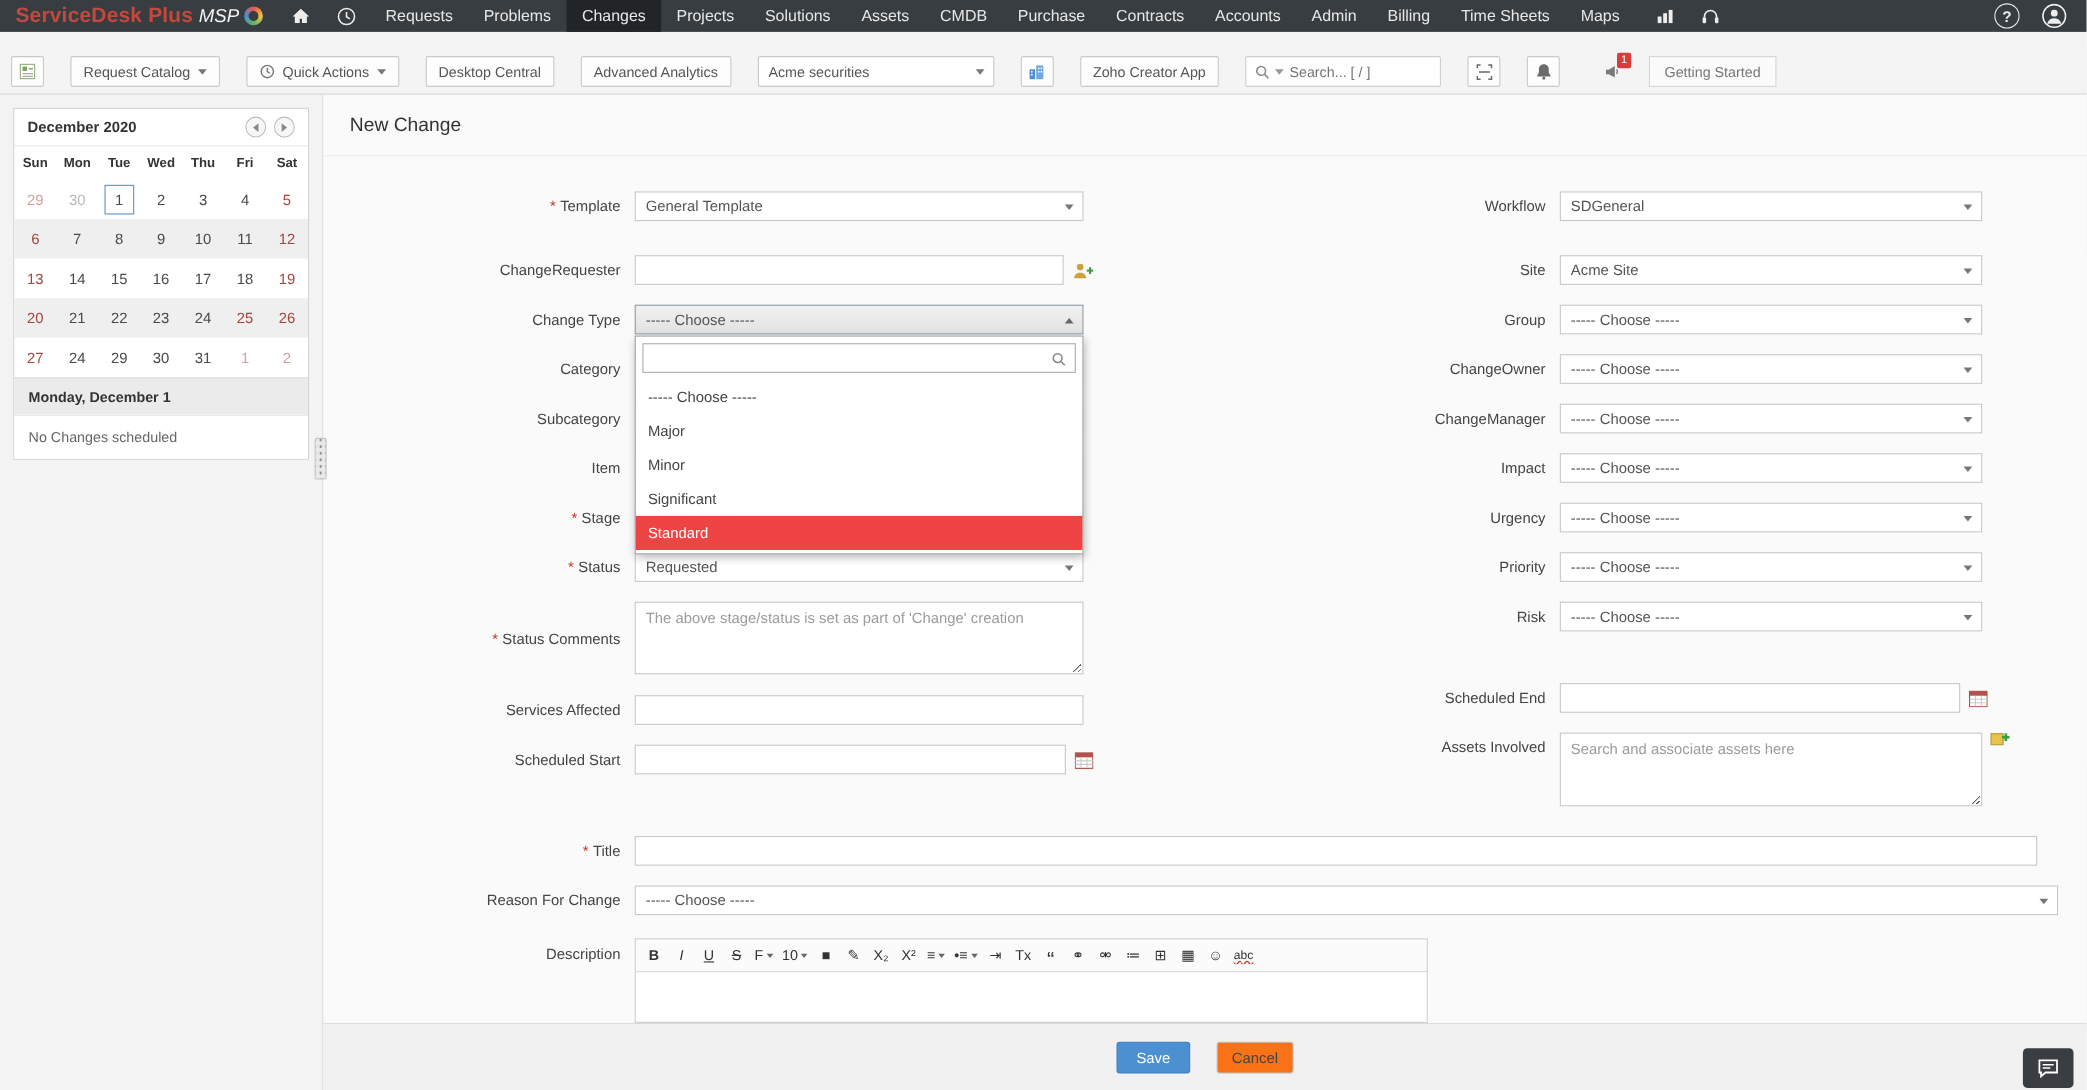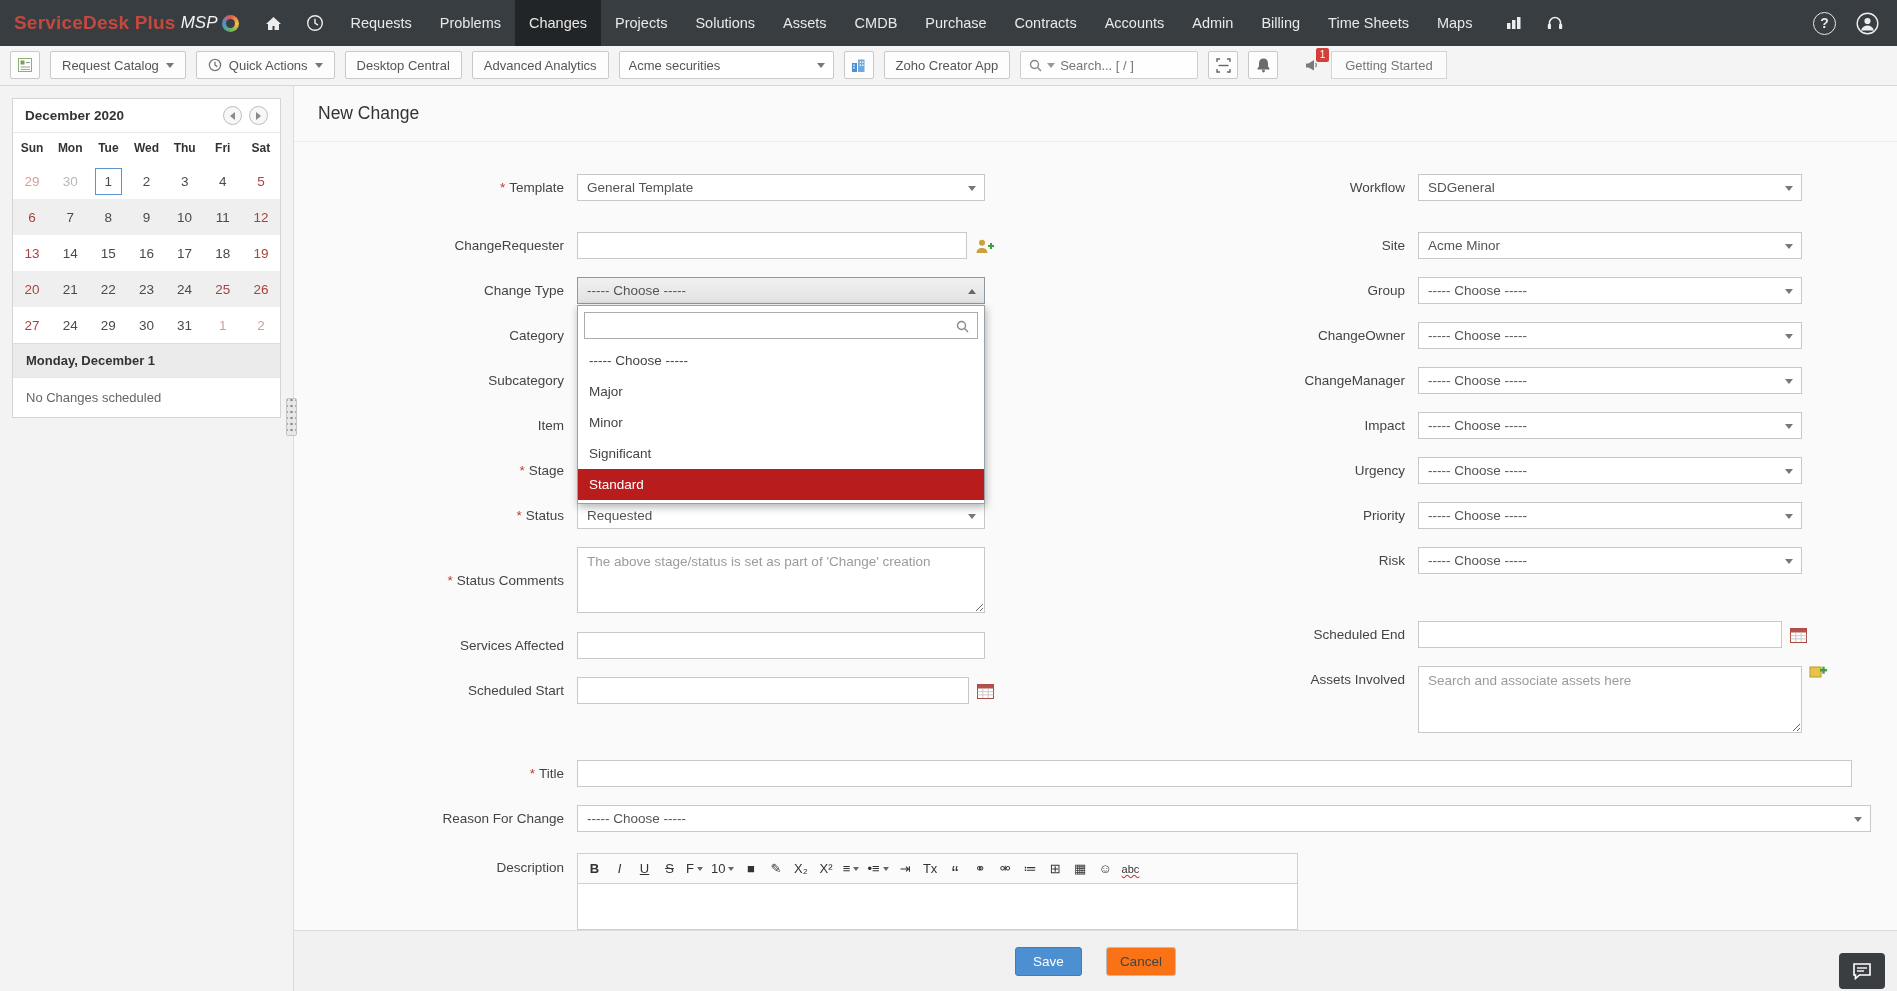--- a/index.html
+++ b/index.html
@@ -1,33 +1,33 @@
 <!DOCTYPE html>
 <html><head>
 <meta charset="utf-8">
 <style>
   *{box-sizing:border-box;margin:0;padding:0}
   html,body{width:1897px;height:991px;overflow:hidden}
   body{position:relative;font-family:"Liberation Sans",sans-serif;background:#F3F3F3}
 
   
-  .topnav{position:absolute;top:0;left:0;right:0;height:46px;background:#383D41;display:flex;align-items:center;color:#EAEAEA;z-index:40}
+  .topnav{position:absolute;top:0;left:0;right:0;height:29px;background:#383D41;display:flex;align-items:center;color:#EAEAEA;z-index:40}
   .logo{display:flex;align-items:center;gap:5px;padding:0 14px;min-width:248px}
   .logo .n1{color:#C4483D;font-size:19px;font-weight:bold;letter-spacing:.2px}
   .logo .n2{color:#F4F4F4;font-size:17px;font-weight:normal;font-style:italic}
   .swoosh{width:17px;height:17px;border-radius:50%;background:conic-gradient(#E2574C,#F5C242,#62B55A,#4A90D2,#E2574C);position:relative}
   .swoosh::after{content:"";position:absolute;inset:4px;background:#383D41;border-radius:50%}
   .nav-icon-btn{height:100%;display:flex;align-items:center;padding:0 12px;cursor:pointer}
   .nav-item{height:100%;display:flex;align-items:center;padding:0 14px;font-size:14.5px;color:#E8E8E8;cursor:pointer;white-space:nowrap}
   .nav-item.active{background:#222528}
   .nav-right{margin-left:auto;display:flex;align-items:center;gap:20px;padding-right:18px}
   .circle-q{width:23px;height:23px;border:1.5px solid #E8E8E8;border-radius:50%;display:flex;align-items:center;justify-content:center;font-size:14px;font-weight:bold;color:#E8E8E8;cursor:pointer}
 
   
-  .toolbar{position:absolute;top:45px;left:0;right:0;height:41px;background:#F4F4F4;border-bottom:1px solid #D8D8D8;display:flex;align-items:center;gap:10px;padding:0 10px;z-index:35}
+  .toolbar{position:absolute;top:45px;left:0;right:0;height:41px;background:#F4F4F4;border-bottom:1px solid #D8D8D8;display:flex;align-items:center;gap:24px;padding:0 10px;z-index:35}
   .tbtn{height:28px;display:flex;align-items:center;gap:7px;padding:0 11px;background:#FDFDFD;border:1px solid #C9C9C9;border-radius:2px;font-size:13px;color:#555;cursor:pointer;white-space:nowrap}
   .tbtn.icon-only{width:30px;justify-content:center;padding:0}
   .tsel{position:relative;width:215px;height:28px;border:1px solid #C9C9C9;border-radius:2px;background:#fff;display:flex;align-items:center;padding:0 24px 0 9px;font-size:13px;color:#555;cursor:pointer}
   .tsearch{position:relative;width:178px;height:28px;border:1px solid #CFCFCF;background:#FEFEFE;border-radius:2px;display:flex;align-items:center;padding:0 8px;gap:5px}
   .tsearch input{border:none;outline:none;flex:1;min-width:0;font-size:13px;color:#666;background:transparent;font-family:inherit}
   .announce{position:relative;margin-left:16px;cursor:pointer;display:flex;align-items:center}
   .badge{position:absolute;top:-9px;right:-8px;background:#D43F3A;color:#fff;font-size:10px;line-height:1;padding:2px 4px;border-radius:2px}
   .getting-started{height:28px;display:flex;align-items:center;padding:0 13px;border:1px solid #D4D4D4;background:#FBFBFB;font-size:13px;color:#777;cursor:pointer}
 
   
@@ -84,21 +84,21 @@
 
   
   .combo-open{background:linear-gradient(#F1F1F1,#E2E2E2);border-color:#8E99A4}
   .cu.abs{position:absolute;right:8px;top:11px}
   .dd-panel{position:absolute;left:-1px;top:27px;width:408px;background:#fff;border:1px solid #98A0A8;box-shadow:1px 3px 8px rgba(0,0,0,.3);z-index:20;cursor:default}
   .dd-search{position:relative;padding:6px}
   .dd-search input{width:100%;height:27px;border:1px solid #ABABAB;padding:0 28px 0 8px;font-size:13.5px;color:#444;outline:none;font-family:inherit}
   .dd-search svg{position:absolute;right:15px;top:14px}
   .dd-list{padding-bottom:3px}
   .dd-opt{height:31px;display:flex;align-items:center;padding:0 11px;font-size:13.5px;color:#444;cursor:pointer}
-  .dd-opt.hl{background:#b91c1c;color:#fff}
+  .dd-opt.hl{background:#ef4444;color:#fff}
 
   
   .bottom{position:absolute;left:0;top:674px;width:1592px}
   .etoolbar{width:721px;height:31px;border:1px solid #CFCFCF;background:#FBFBFB;display:flex;align-items:center;gap:2px;padding:0 5px}
   .ebtn{min-width:23px;height:24px;display:flex;align-items:center;justify-content:center;padding:0 3px;font-size:13px;color:#333;cursor:pointer}
   .ebtn.b{font-weight:bold}
   .ebtn.i{font-style:italic}
   .ebtn.u{text-decoration:underline}
   .ebtn.s{text-decoration:line-through}
   .ebtn.caret::after{content:"";border-left:3.5px solid transparent;border-right:3.5px solid transparent;border-top:4px solid #666;margin-left:3px}
@@ -439,21 +439,21 @@
     <div class="frow mb31">
       <div class="lbl"><span>Workflow</span></div>
       <div class="ctl w384">
           <span class="ctl-text">SDGeneral</span>
           <i class="cd abs"></i>
         </div>
     </div>
     <div class="frow">
       <div class="lbl"><span>Site</span></div>
       <div class="ctl w384">
-          <span class="ctl-text">Acme Minor</span>
+          <span class="ctl-text">Acme Site</span>
           <i class="cd abs"></i>
         </div>
     </div>
     <div class="frow">
       <div class="lbl"><span>Group</span></div>
       <div class="ctl w384">
           <span class="ctl-text">----- Choose -----</span>
           <i class="cd abs"></i>
         </div>
     </div>

